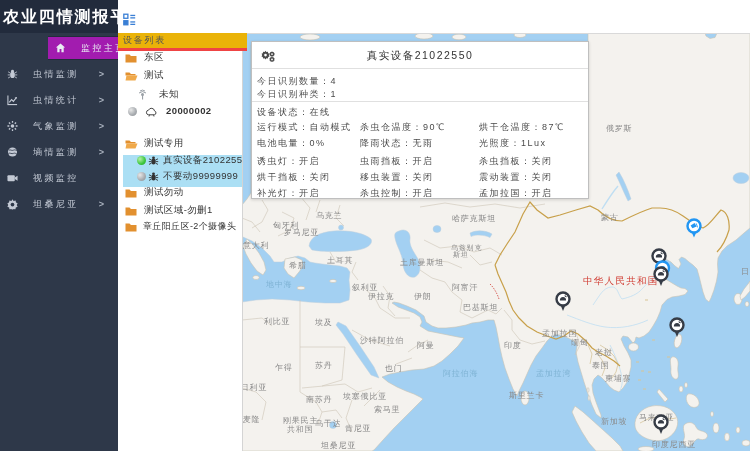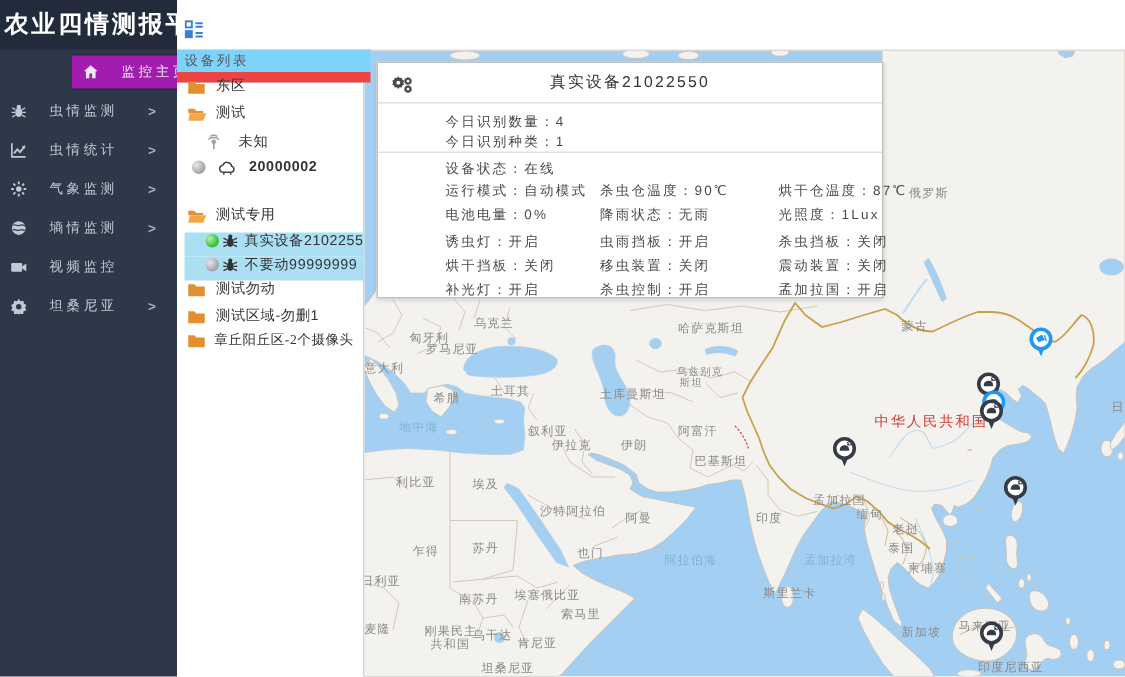--- a/index.html
+++ b/index.html
@@ -12,33 +12,33 @@
     font-size:16px;font-weight:bold;line-height:33px;padding-left:3px;letter-spacing:1.9px;white-space:nowrap;}
   .mi{left:0;width:118px;height:26px;color:#c3c9d4;font-size:9px;}
   .mi .txt{position:absolute;left:33px;top:50%;transform:translateY(-50%);letter-spacing:2.4px;}
   .mi .ic{position:absolute;left:7px;top:50%;transform:translateY(-50%);width:11px;height:11px;}
   .mi .ar{position:absolute;right:14px;top:50%;transform:translateY(-50%);font-size:9px;color:#aab2bf;font-weight:bold;}
   .mi.act{background:#a21caf;border-top:1px solid #232c3c;border-bottom:1px solid #232c3c;color:#e8ecf2;height:22px;margin-left:48px;}
   
   #topbar{left:118px;top:0;width:632px;height:33px;background:#fff;border-bottom:1px solid #d9d9d9;}
   
   #panel{left:118px;top:33px;width:124px;height:418px;background:#fff;border-right:1px solid #d4d4d4;}
-  #phead{left:118px;top:33px;width:124px;height:15px;background:#7dd3fc;border-bottom:7px solid #ef4444;
+  #phead{left:118px;top:33px;width:124px;height:15px;background:#eab308;border-bottom:3px solid #ef4444;
     color:#555;font-size:9px;line-height:15px;padding-left:5px;letter-spacing:1.75px;}
   .trow{position:absolute;height:16px;font-size:9.5px;color:#333;white-space:nowrap;letter-spacing:0.4px;}
   #tree{position:absolute;left:0;top:0;width:242px;height:451px;overflow:hidden;}
   .hl{position:absolute;left:123px;width:119px;height:16px;background:#abdff4;}
   
   #map{left:242px;top:33px;width:508px;height:418px;}
   
   #popup{left:251px;top:41px;width:336px;height:156px;background:#fff;border:1px solid #bfbfbf;
     box-shadow:0 1px 3px rgba(0,0,0,.15);}
   #ptitle{position:absolute;left:0;top:0;width:100%;height:26px;border-bottom:1px solid #e0e0e0;
     font-size:10.5px;color:#333;text-align:center;line-height:26px;letter-spacing:1.5px;}
-  .prow{position:absolute;font-size:9px;color:#4a4a4a;white-space:nowrap;letter-spacing:1.5px;margin-left:40px;}
+  .prow{position:absolute;font-size:9px;color:#4a4a4a;white-space:nowrap;letter-spacing:1.5px;}
   .c2{position:absolute;left:108px;}
   .c3{position:absolute;left:227px;}
   .sph{display:inline-block;width:9px;height:9px;border-radius:50%;vertical-align:-1px;
     background:radial-gradient(circle at 3px 3px,#e8e8e8,#a7abaf 60%,#8d9195);}
   .sph.g{background:radial-gradient(circle at 3px 3px,#b6f2a8,#3cc53c 60%,#2aa42a);}
 </style>
 </head>
 <body>
 <div id="stage">
 
@@ -447,21 +447,21 @@
           </g>
         </svg> <span style="position:relative;top:-1px;margin-left:1px;">不要动99999999</span></div>
     <div class="trow" style="left:125px;top:188px;"><svg width="12" height="10" style="vertical-align:-1px">
           <path d="M0.5 1.5 L4.5 1.5 L6 3 L11.5 3 L11.5 9.5 L0.5 9.5 Z" fill="#e2902f"></path>
         </svg> <span style="position:relative;top:-2px;margin-left:4px;">测试勿动</span></div>
     <div class="trow" style="left:125px;top:206px;text-align:center;"><svg width="12" height="10" style="vertical-align:-1px">
           <path d="M0.5 1.5 L4.5 1.5 L6 3 L11.5 3 L11.5 9.5 L0.5 9.5 Z" fill="#e2902f"></path>
         </svg> <span style="position:relative;top:-2px;margin-left:4px;">测试区域-勿删1</span></div>
     <div class="trow" style="left:125px;top:222px;font-size:9px;"><svg width="12" height="10" style="vertical-align:-1px">
           <path d="M0.5 1.5 L4.5 1.5 L6 3 L11.5 3 L11.5 9.5 L0.5 9.5 Z" fill="#e2902f"></path>
-        </svg> <span style="position:relative;top:-2px;margin-left:3px;font-family:Liberation Serif, serif;">章丘阳丘区-2个摄像头</span></div>
+        </svg> <span style="position:relative;top:-2px;margin-left:3px;">章丘阳丘区-2个摄像头</span></div>
   </div>
 
   <div id="popup" class="abs">
     <div id="ptitle">真实设备21022550</div>
     <svg style="position:absolute;left:9px;top:8px;" width="14" height="12" viewBox="0 0 14 12">
       <g fill="#4a4a4a">
         <path d="M4.5 0.8 L5.4 2 L6.9 1.8 L7.2 3.2 L8.5 3.8 L7.8 5.1 L8.5 6.4 L7.2 7 L6.9 8.4 L5.4 8.2 L4.5 9.4 L3.6 8.2 L2.1 8.4 L1.8 7 L0.5 6.4 L1.2 5.1 L0.5 3.8 L1.8 3.2 L2.1 1.8 L3.6 2 Z"></path>
         <circle cx="4.5" cy="5.1" r="1.3" fill="#fff"></circle>
         <path d="M11 1.2 L11.6 2 L12.6 1.9 L12.8 2.8 L13.7 3.2 L13.2 4.1 L13.7 5 L12.8 5.4 L12.6 6.3 L11.6 6.2 L11 7 L10.4 6.2 L9.4 6.3 L9.2 5.4 L8.3 5 L8.8 4.1 L8.3 3.2 L9.2 2.8 L9.4 1.9 L10.4 2 Z"></path>
         <circle cx="11" cy="4.1" r="0.9" fill="#fff"></circle>

